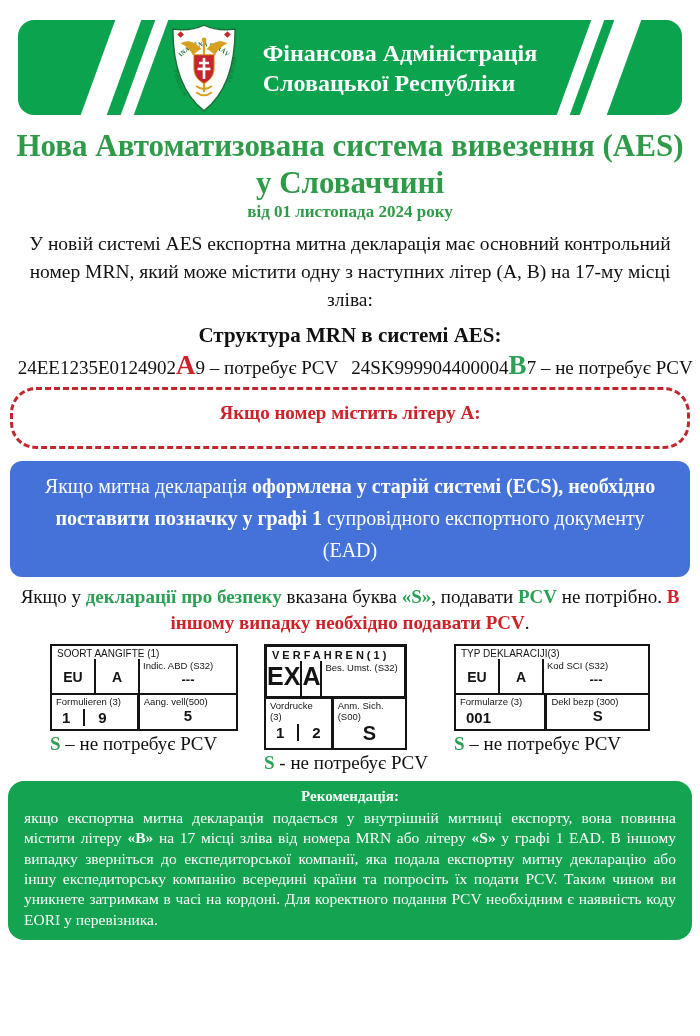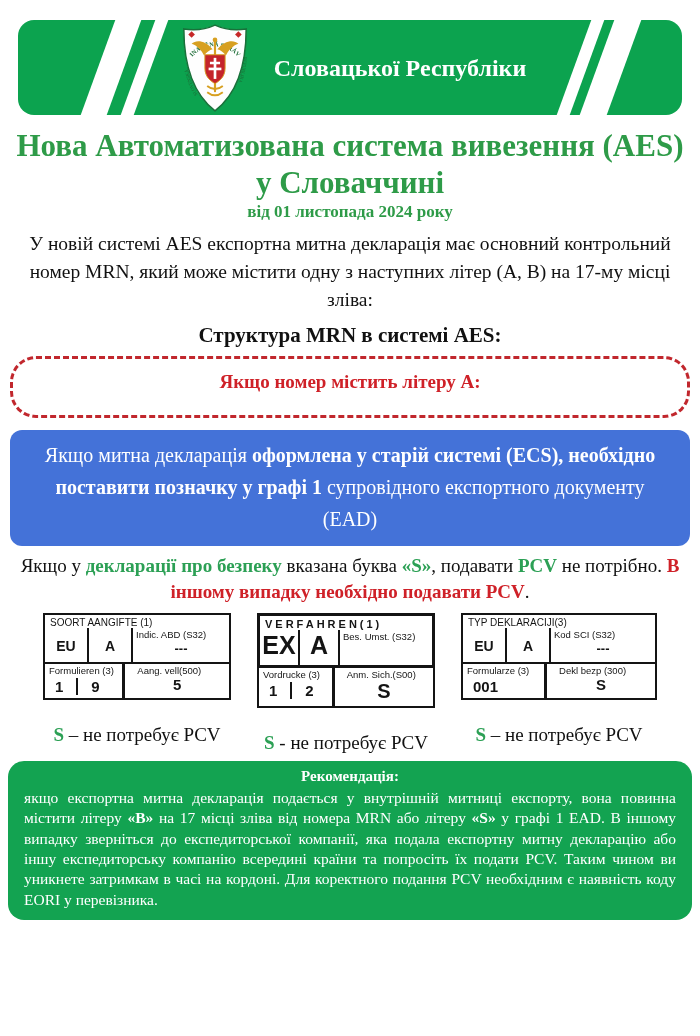--- a/index.html
+++ b/index.html
@@ -54,37 +54,37 @@
     text-align:center; font-size:20px; line-height:1.6; padding:9px 18px 11px;
   }
 
   
   .s-line { margin:7px 14px 0; text-align:center; font-size:19px; line-height:1.32; }
   .s-line b.g { color:#2ca055; }
   .s-line b.r { color:#cf2128; }
 
   
   .forms-row { margin:9px 0 0; display:flex; justify-content:center; align-items:flex-start; gap:26px; }
-  .form-col { display:flex; flex-direction:column; align-items:center; gap:24px; }
+  .form-col { display:flex; flex-direction:column; gap:2px; }
   .form { font-family:"Liberation Sans", sans-serif; color:#141414; background:#fff; }
   .f-top { border:2px solid #141414; }
   .form--2 .f-top { border-width:3px; }
   .f-header { padding:2px 5px 0; font-size:10px; }
   .form--2 .f-header { font-weight:bold; letter-spacing:3px; font-size:11px; }
   .f-cells { display:flex; align-items:stretch; }
   .f-cell { width:42px; text-align:center; font-weight:bold; font-size:14px; padding:10px 0 8px; }
   .f-cell + .f-cell { border-left:2px solid #141414; }
   .form--2 .f-cell { font-size:25px; padding:1px 0 5px; width:46px; }
   .f-right { flex:1; border-left:2px solid #141414; min-width:92px; }
   .f-right .f-label { font-size:9.5px; padding:1px 3px; border-bottom:none; }
   .f-right .f-val { text-align:center; font-size:13px; font-weight:bold; min-height:16px; }
   .f-bottom { display:flex; border:2px solid #141414; border-top:none; }
   .form--2 .f-bottom { border-width:2px; }
   .f-bl { flex:1; padding:1px 4px 1px; }
-  .f-br { flex:1.15; border-left:3px solid #141414; padding:1px 12px 3px; }
+  .f-br { flex:1.15; border-left:3px solid #141414; padding:1px 4px 3px; }
   .f-label { font-size:9.5px; }
   .f-vals { display:flex; align-items:center; justify-content:flex-start; padding:2px 6px 2px; font-size:15px; font-weight:bold; }
   .vbar { display:inline-block; width:2px; height:17px; background:#141414; margin:0 13px; }
   .f-br .f-val { text-align:center; font-size:15px; font-weight:bold; }
   .form--2 .f-br .f-val { font-size:20px; }
   .caption { font-size:19px; }
   .caption .s { color:#2ca055; font-weight:bold; }
 
   
   .panel { margin:7px 8px 0; border-radius:16px; color:#fff; padding:7px 16px 10px; }
@@ -130,35 +130,44 @@
           <path d="M40 90 q10 8 20 0" stroke="#d7a021" stroke-width="2.4" fill="none"></path>
         </g>
         <g>
           <path d="M37 42 h26 v17 c0 12 -8 17 -13 20 c-5 -3 -13 -8 -13 -20 Z" fill="#c4242b" stroke="#d7a021" stroke-width="1.2"></path>
           <rect x="48.3" y="46" width="3.4" height="27" fill="#fff"></rect>
           <rect x="43.5" y="51" width="13" height="3.2" fill="#fff"></rect>
           <rect x="41.8" y="58.5" width="16.4" height="3.4" fill="#fff"></rect>
         </g>
       </svg>
       <div class="org">
+        <div>Фінансова Адміністрація</div>
         <div>Словацької Республіки</div>
       </div>
     </div>
   </header>
 
   <h1 class="title">
     <span>Нова Автоматизована система вивезення (AES)</span><br>
     <span>у Словаччині</span>
   </h1>
   <div class="date">від 01 листопада 2024 року</div>
 
   <p class="intro">У новій системі AES експортна митна декларація має основний контрольний номер MRN, який може містити одну з наступних літер (A, B) на 17-му місці зліва:</p>
 
   <h2 class="mrn-heading">Структура MRN в системі AES:</h2>
 
+  <div class="mrn-row">
+    <div class="mrn">
+      <span>24EE1235E0124902</span><span class="letter red-t">A</span><span>9</span><span> – потребує PCV</span>
+    </div>
+    <div class="mrn">
+      <span>24SK999904400004</span><span class="letter green-t">B</span><span>7</span><span> – не потребує PCV</span>
+    </div>
+  </div>
 
   <div class="dashed-row">
     <div class="dashed a">
       <h3>Якщо номер містить літеру А:</h3>
     </div>
   </div>
 
   <div class="blue-box">
     <span>Якщо митна декларація </span><b>оформлена у старій системі (ECS), необхідно поставити позначку у графі 1</b><span> супровідного експортного документу (EAD)</span>
   </div>
@@ -194,21 +203,21 @@
           <div class="f-br">
             <div class="f-label">Aang. vell(500)</div>
             <div class="f-val">5</div>
           </div>
         </div>
       </figure>
       <div class="caption"><span class="s">S</span><span> – не потребує PCV</span></div>
     </div>
 
     <div class="form-col">
-      <figure class="form form--2" style="margin:0;width:178px">
+      <figure class="form form--2" style="margin:0;width:143px">
         <div class="f-top">
           <div class="f-header">VERFAHREN(1)</div>
           <div class="f-cells">
             <div class="f-cell">EX</div>
             <div class="f-cell">A</div>
             <div class="f-right">
               <div class="f-label">Bes. Umst. (S32)</div>
               <div class="f-val"></div>
             </div>
           </div>

